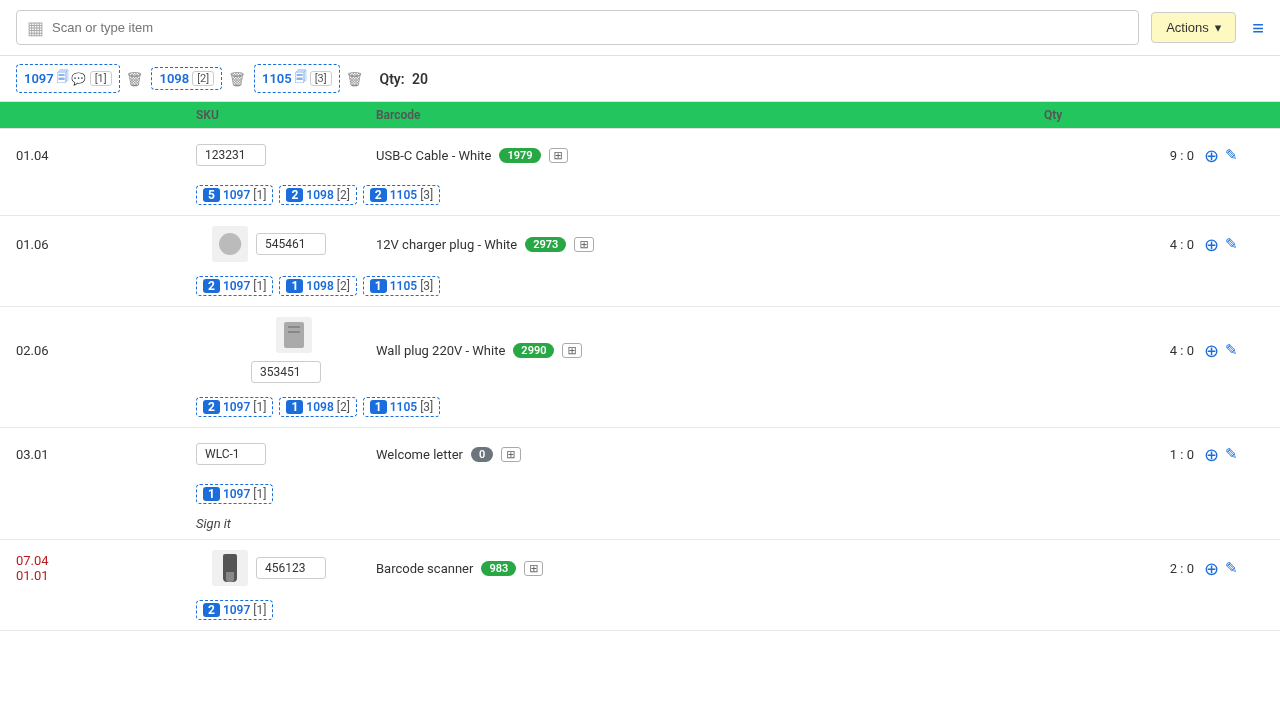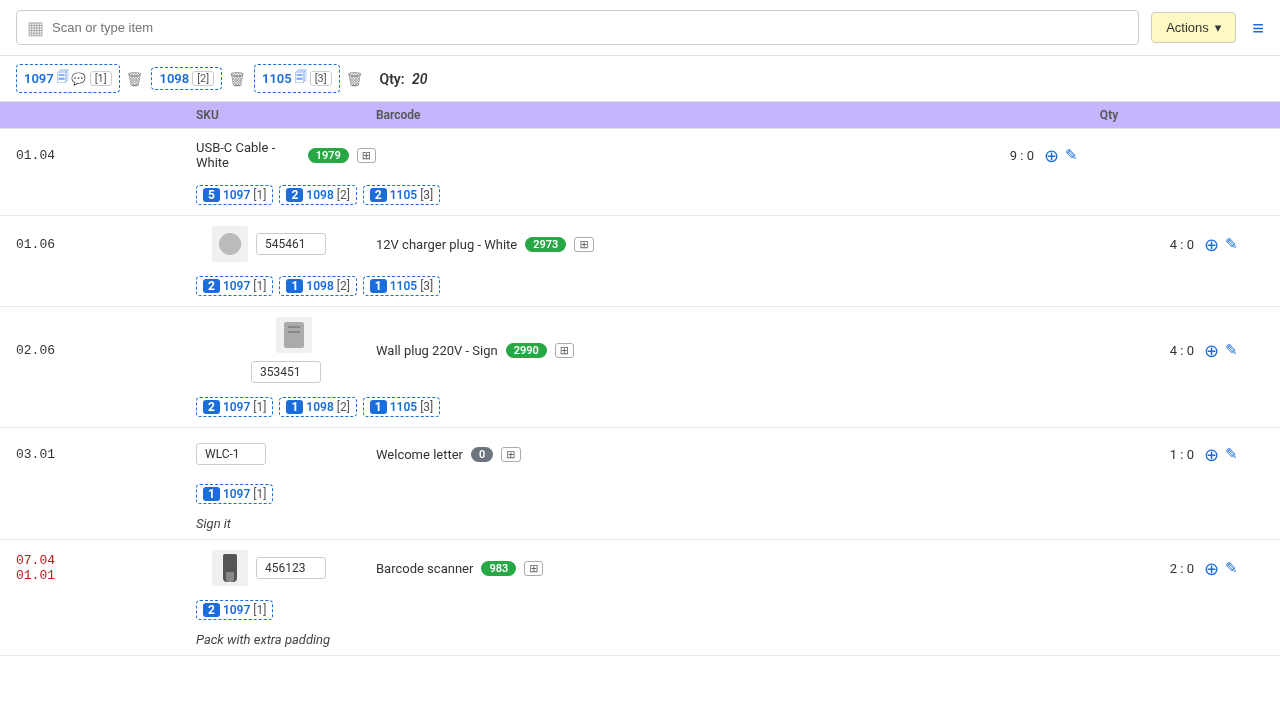--- a/index.html
+++ b/index.html
@@ -29,21 +29,21 @@
     }
     .order-tab .tab-num { font-weight: 600; }
     .order-tab .tab-icon { font-size: 12px; color: #1a6ddb; }
     .order-tab .tab-badge { background: #fff; border: 1px solid #ccc; border-radius: 3px; padding: 0 4px; font-size: 11px; color: #555; }
     .tab-delete { color: #888; cursor: pointer; font-size: 14px; margin-left: 2px; }
     .qty-label { margin-left: 12px; font-size: 14px; color: #333; }
     .qty-label span { font-weight: 600; }
 
     .table-header {
       display: grid; grid-template-columns: 180px 180px 1fr 160px 60px; padding: 6px 16px;
-      background: #c4b5fd; border-bottom: 1px solid #e0e0e0; font-weight: 600; font-size: 12px; color: #555;
+      background: #22c55e; border-bottom: 1px solid #e0e0e0; font-weight: 600; font-size: 12px; color: #555;
     }
 
     .product-row-group { border-bottom: 1px solid #e8e8e8; }
     .product-row {
       display: grid; grid-template-columns: 180px 180px 1fr 160px 60px; padding: 10px 16px; align-items: center; min-height: 52px;
     }
     .product-row .thumb { width: 36px; height: 36px; background: #f0f0f0; border-radius: 3px; display: flex; align-items: center; justify-content: center; margin-left: 16px; }
     .sku-box { border: 1px solid #ccc; border-radius: 3px; padding: 3px 8px; font-size: 12px; color: #333; display: inline-block; min-width: 70px; }
     .product-name { display: flex; align-items: center; gap: 8px; }
     .product-name .name-text { font-size: 13px; color: #333; }
@@ -55,21 +55,21 @@
     .action-icon { color: #1a6ddb; font-size: 18px; cursor: pointer; }
 
     .order-tags-row { display: flex; align-items: center; gap: 6px; padding: 4px 16px 10px 196px; flex-wrap: wrap; }
     .order-tag { display: flex; align-items: center; gap: 3px; border: 1.5px dashed #1a6ddb; border-radius: 4px; padding: 2px 6px; font-size: 12px; color: #1a6ddb; }
     .order-tag .tag-num { background: #1a6ddb; color: #fff; border-radius: 3px; padding: 0 5px; font-weight: 700; font-size: 12px; }
     .order-tag .tag-id { font-weight: 600; }
     .order-tag .tag-bracket { color: #555; font-size: 12px; }
 
     .note-row { padding: 2px 16px 8px 196px; font-size: 13px; color: #444; font-style: italic; }
 
-    .pos-cell { display: flex; align-items: flex-end; gap: 4px; font-family: Liberation Mono, monospace; }
+    .pos-cell { display: flex; align-items: flex-end; gap: 4px; }
     .pos-multi { display: flex; flex-direction: column; font-size: 13px; color: #b91c1c; }
   </style>
 </head>
 <body>
 
 <div class="top-bar">
   <div class="scan-input-wrap">
     <span class="barcode-icon">▦</span>
     <input type="text" placeholder="Scan or type item" style="">
   </div>
@@ -97,36 +97,39 @@
 
   <div class="order-tab" style="margin-left:4px;">
     <span class="tab-num">1105</span>
     <span class="tab-icon">🗐</span>
     <span class="tab-badge">[3]</span>
   </div>
   <span class="tab-delete">🗑</span>
 
   <div class="qty-label">
     <span>Qty:</span>
-    <span style="font-weight:600; margin-left:4px;font-style:italic;">20</span>
+    <span style="font-weight:600; margin-left:4px;">20</span>
   </div>
 </div>
 
 <div class="table-header">
   <div></div>
   <div>SKU</div>
   <div>Barcode</div>
-  <div style="text-align:center; padding-right:30px;">Qty</div>
+  <div style="text-align:left; padding-right:30px;">Qty</div>
   <div></div>
 </div>
 
 <div class="product-row-group">
   <div class="product-row">
     <div class="pos-cell">
       <span>01.04</span>
+    </div>
+    <div>
+      <span class="sku-box">123231</span>
     </div>
     <div class="product-name">
       <span class="name-text">USB-C Cable - White</span>
       <span class="badge-green">1979</span>
       <span class="expand-icon">⊞</span>
     </div>
     <div class="qty-cell" style="justify-content:flex-end; padding-right:10px;">
       <span>9 : 0</span>
     </div>
     <div class="action-icons">
@@ -204,21 +207,21 @@
     <div style="display:flex;align-items:center;gap:8px;flex-direction:column;">
       <div class="thumb" style="display:inline-flex;align-items:center;justify-content:center;width:36px;height:36px;background:#f0f0f0;border-radius:3px;">
         <div style="width:20px;height:26px;background:#aaa;border-radius:2px;position:relative;">
           <div style="position:absolute;top:4px;left:50%;transform:translateX(-50%);width:12px;height:2px;background:#888;"></div>
           <div style="position:absolute;top:9px;left:50%;transform:translateX(-50%);width:12px;height:2px;background:#888;"></div>
         </div>
       </div>
       <span class="sku-box">353451</span>
     </div>
     <div class="product-name">
-      <span class="name-text">Wall plug 220V - Sign</span>
+      <span class="name-text">Wall plug 220V - White</span>
       <span class="badge-green">2990</span>
       <span class="expand-icon">⊞</span>
     </div>
     <div class="qty-cell" style="justify-content:flex-end; padding-right:10px;">
       <span>4 : 0</span>
     </div>
     <div class="action-icons">
       <span class="action-icon">⊕</span>
       <span class="action-icon" style="font-size:15px;">✎</span>
     </div>
@@ -304,16 +307,13 @@
       <span class="action-icon" style="font-size:15px;">✎</span>
     </div>
   </div>
   <div class="order-tags-row">
     <div class="order-tag">
       <span class="tag-num">2</span>
       <span class="tag-id">1097</span>
       <span class="tag-bracket">[1]</span>
     </div>
   </div>
-  <div class="note-row">
-    <span>Pack with extra padding</span>
-  </div>
 </div>
 
 </body></html>

